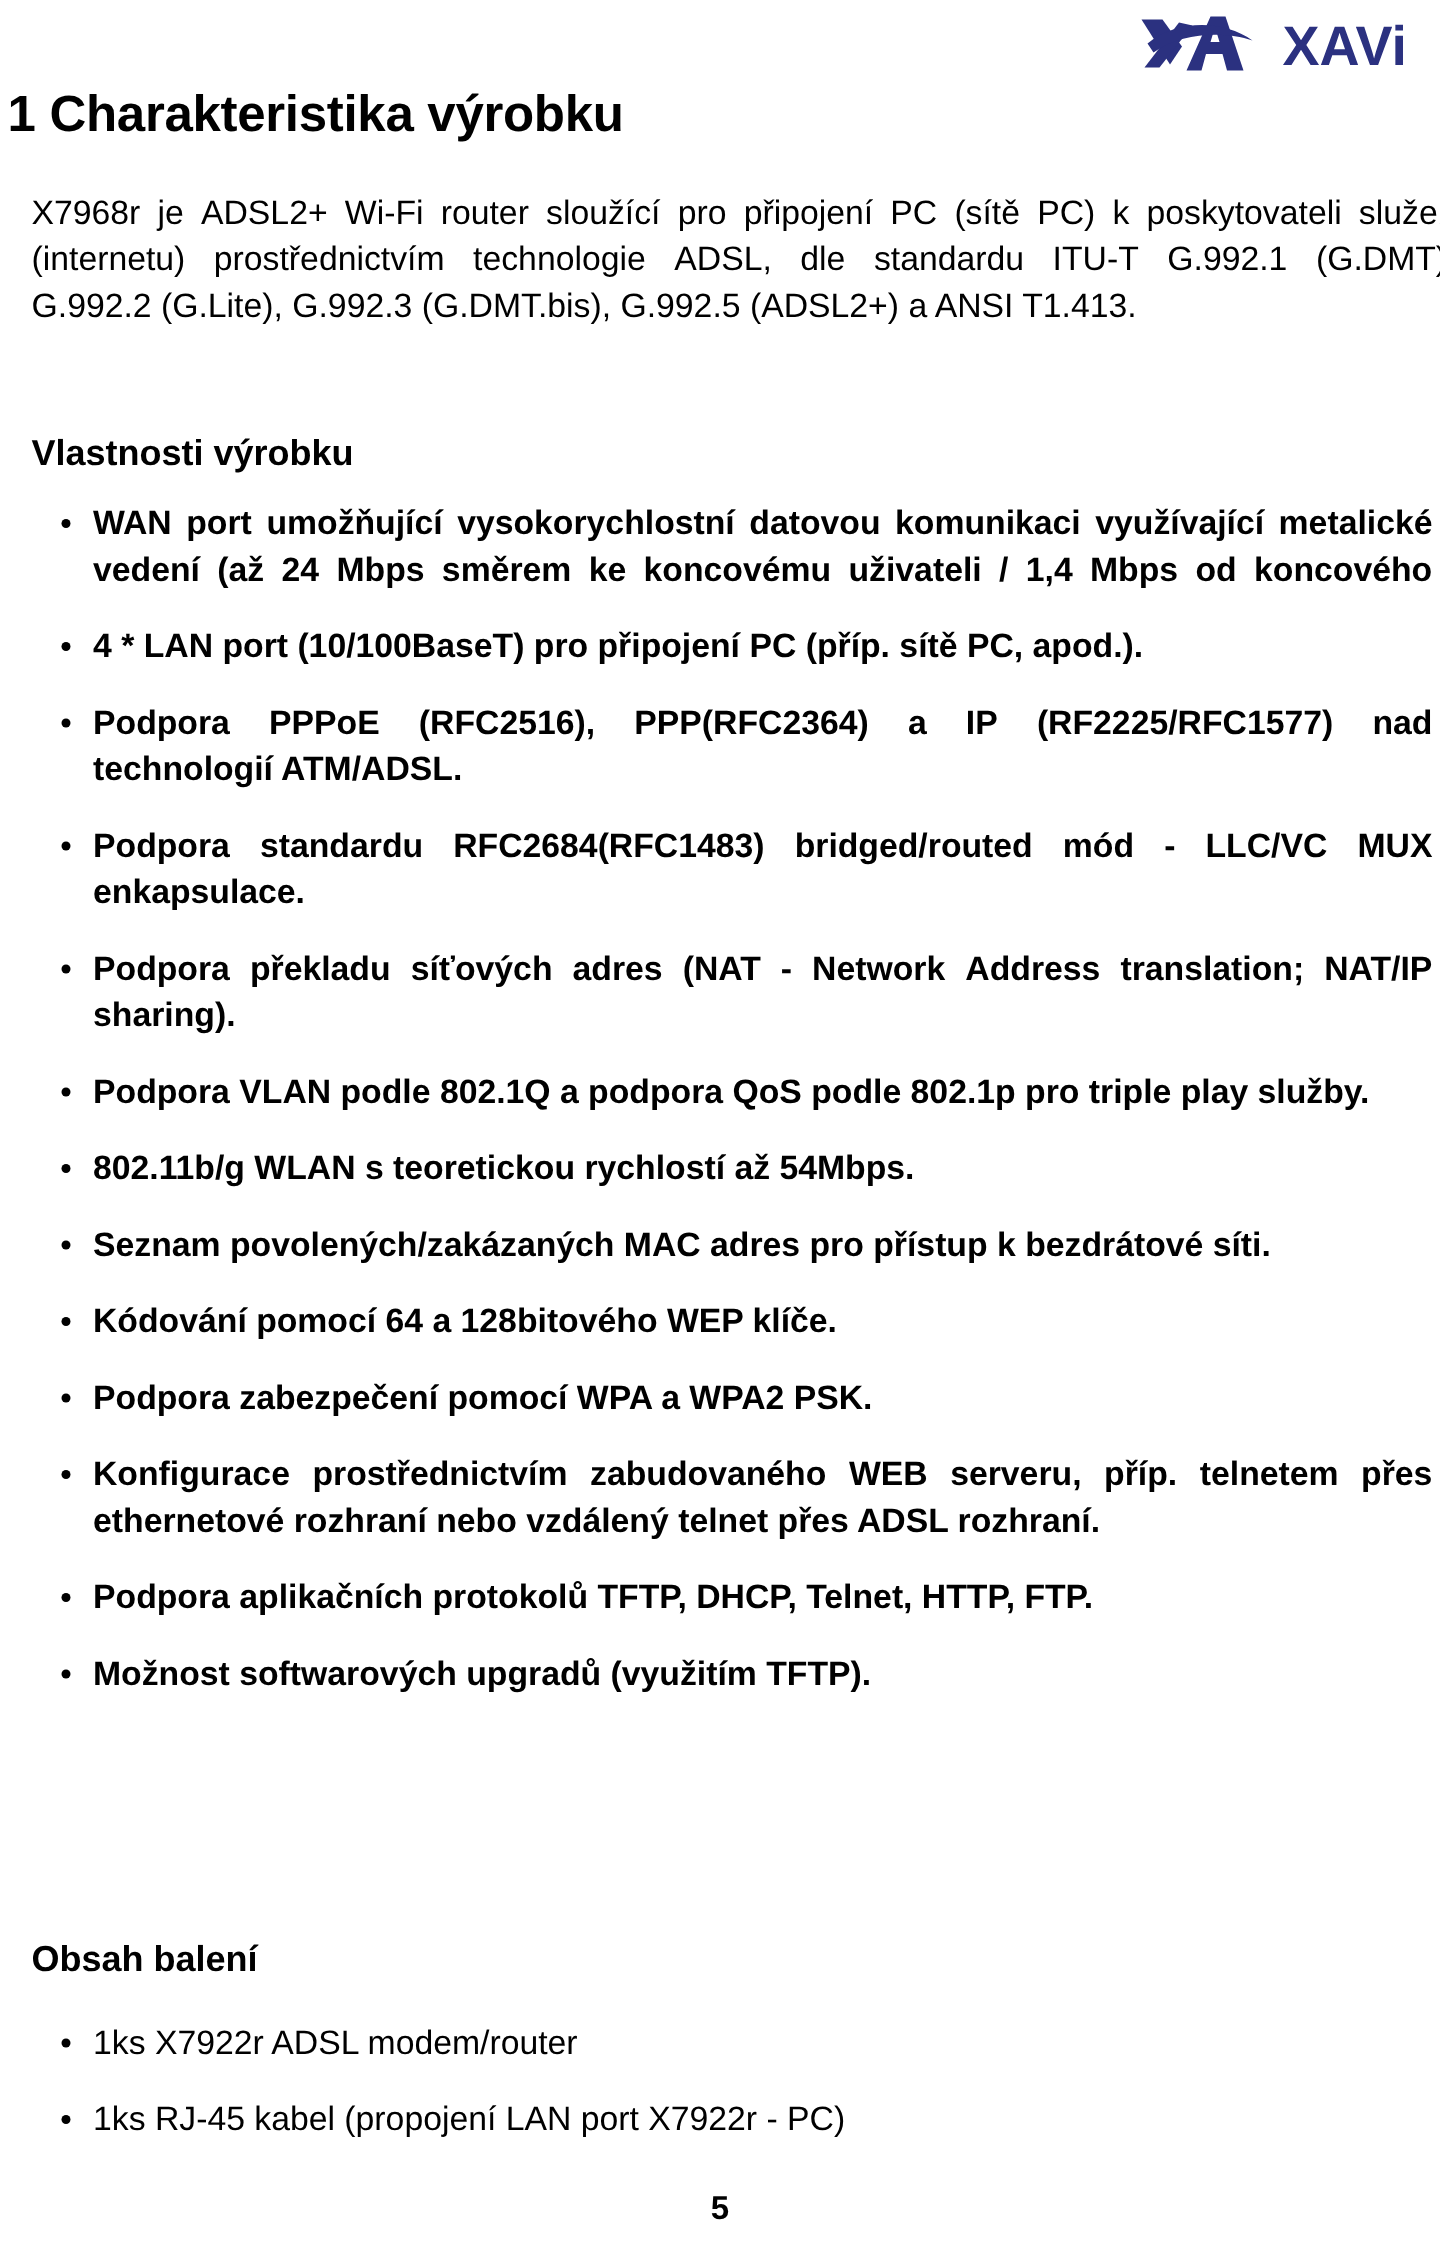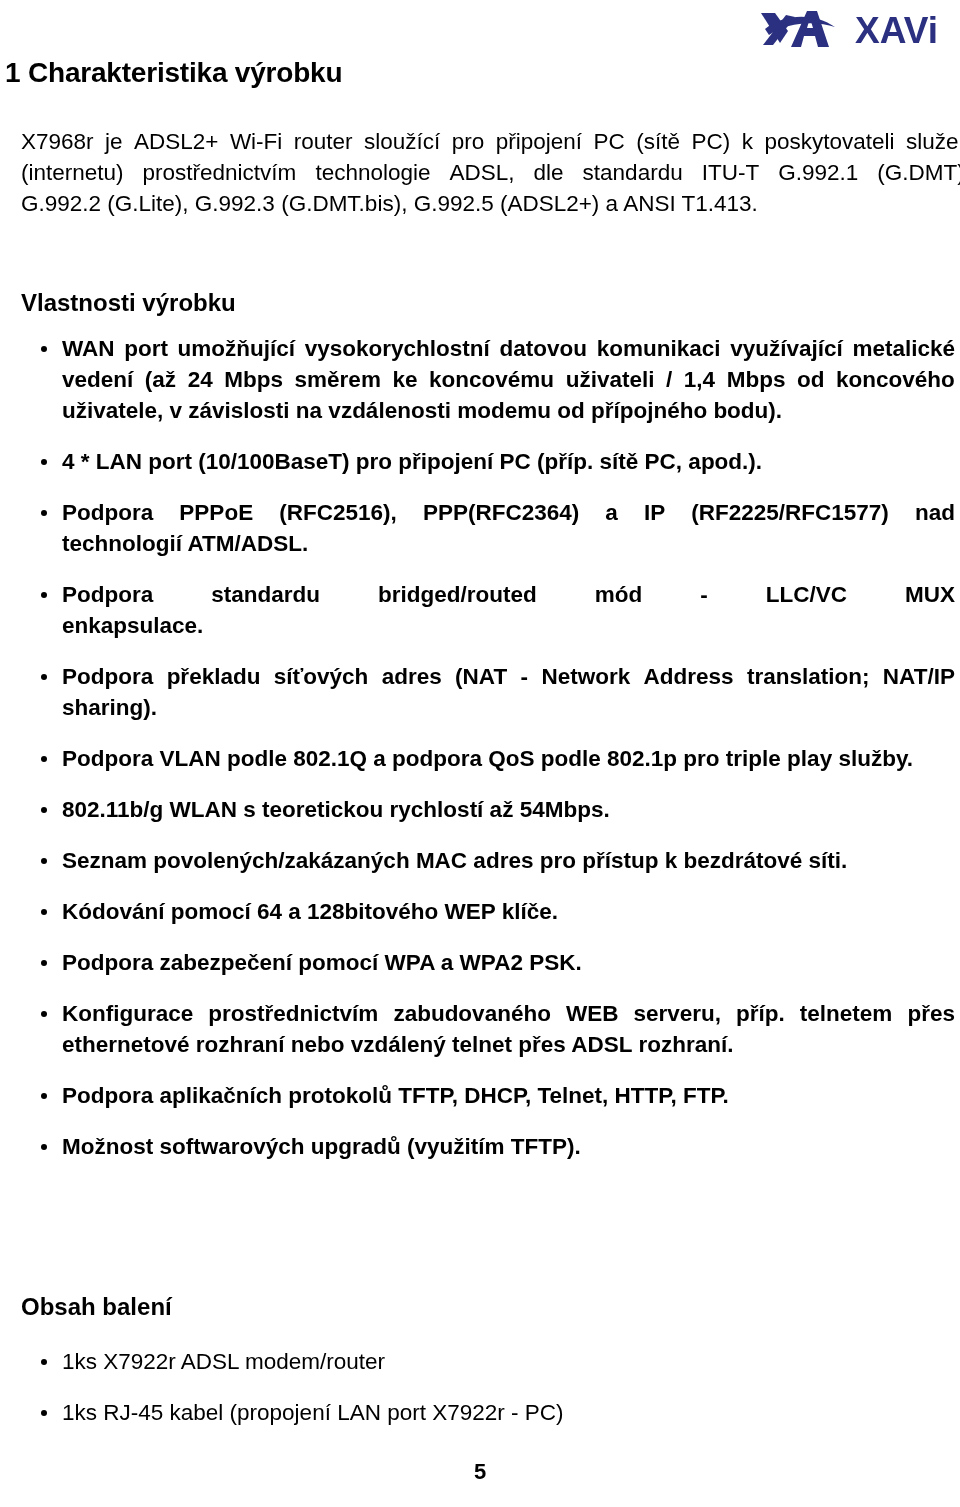--- a/index.html
+++ b/index.html
@@ -56,21 +56,21 @@
     line-height: 1;
     margin-left: -2px;
   }
 
   
   h1.doc-title {
     position: absolute;
     top: 57px;
     left: 5px;
     margin: 0;
-    font-size: 28px;
+    font-size: 34px;
     font-weight: bold;
     line-height: 1.15;
     letter-spacing: -0.2px;
   }
 
   h2.section-title {
     margin: 16px;
     font-size: 24px;
     font-weight: bold;
     line-height: 1.2;
@@ -180,37 +180,36 @@
       <div class="jl-last">G.992.2 (G.Lite), G.992.3 (G.DMT.bis), G.992.5 (ADSL2+) a ANSI T1.413.</div>
     </div>
 
   <h2 class="section-title vlastnosti">Vlastnosti výrobku</h2>
 
   <ul class="bullets features" id="features-list">
       <li>
         <div class="txt">
           <div class="jl"><span>WAN</span><span>port</span><span>umožňující</span><span>vysokorychlostní</span><span>datovou</span><span>komunikaci</span><span>využívající</span><span>metalické</span></div>
           <div class="jl"><span>vedení</span><span>(až</span><span>24</span><span>Mbps</span><span>směrem</span><span>ke</span><span>koncovému</span><span>uživateli</span><span>/</span><span>1,4</span><span>Mbps</span><span>od</span><span>koncového</span></div>
-          <div class="jl-last">uživatele, v závislosti na vzdálenosti modemu od přípojného bodu).</div>
         </div>
       </li>
       <li>
         <div class="txt">
           <div class="jl-last">4 * LAN port (10/100BaseT) pro připojení PC (příp. sítě PC, apod.).</div>
         </div>
       </li>
       <li>
         <div class="txt">
           <div class="jl"><span>Podpora</span><span>PPPoE</span><span>(RFC2516),</span><span>PPP(RFC2364)</span><span>a</span><span>IP</span><span>(RF2225/RFC1577)</span><span>nad</span></div>
           <div class="jl-last">technologií ATM/ADSL.</div>
         </div>
       </li>
       <li>
         <div class="txt">
-          <div class="jl"><span>Podpora</span><span>standardu</span><span>bridged/routed</span><span>mód</span><span>-</span><span>LLC/VC</span><span>MUX</span></div>
+          <div class="jl"><span>Podpora</span><span>standardu</span><span>RFC2684(RFC1483)</span><span>bridged/routed</span><span>mód</span><span>-</span><span>LLC/VC</span><span>MUX</span></div>
           <div class="jl-last">enkapsulace.</div>
         </div>
       </li>
       <li>
         <div class="txt">
           <div class="jl"><span>Podpora</span><span>překladu</span><span>síťových</span><span>adres</span><span>(NAT</span><span>-</span><span>Network</span><span>Address</span><span>translation;</span><span>NAT/IP</span></div>
           <div class="jl-last">sharing).</div>
         </div>
       </li>
       <li>

